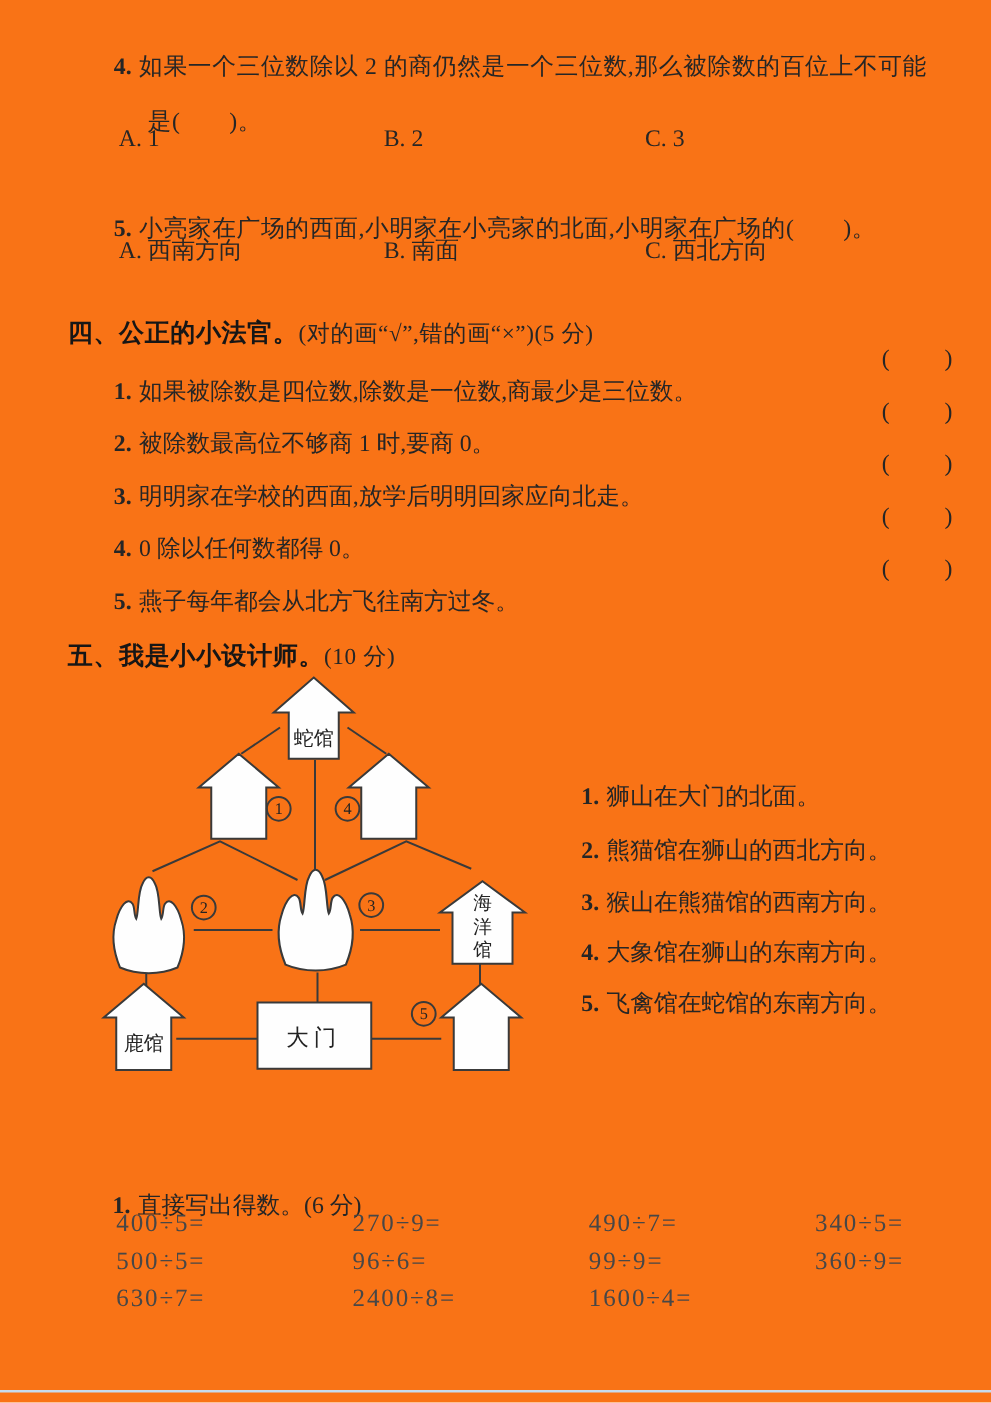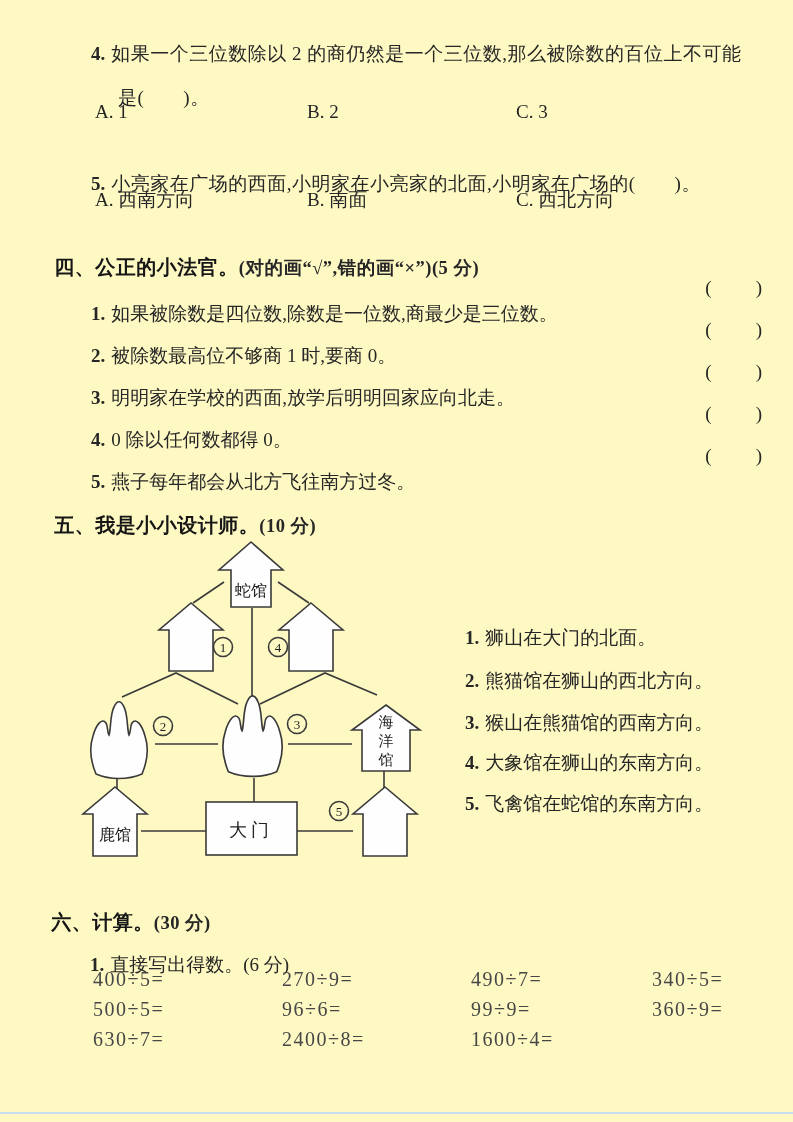--- a/index.html
+++ b/index.html
@@ -1,28 +1,28 @@
 <!DOCTYPE html>
 <html><head>
 <meta charset="utf-8">
 <style>
   html,body{margin:0;padding:0;background:#ffffff;}
   #page{
-    position:relative;width:793px;height:1122px;background:#fef9c3;overflow:hidden;
+    position:relative;width:793px;height:1122px;background:#f97316;overflow:hidden;
     font-family:"Liberation Serif","DejaVu Serif",serif;color:#262626;
   }
   .abs{position:absolute;}
   .line{font-size:19px;line-height:26px;white-space:pre;}
   .num{font-weight:bold;margin-right:6px;}
   .qtext{letter-spacing:0.5px;}
   .opts span{position:absolute;font-size:19px;white-space:pre;}
   .opt-a{left:95px;} .opt-b{left:307px;} .opt-c{left:516px;}
   .sec-title{font-family:"Liberation Sans","DejaVu Sans",sans-serif;font-weight:bold;
              font-size:20px;color:#161616;letter-spacing:0.5px;}
-  .sec-note{font-weight:bold;font-family:"Liberation Serif","DejaVu Serif",serif;
+  .sec-note{font-weight:normal;font-family:"Liberation Serif","DejaVu Serif",serif;
             font-size:18.5px;color:#262626;text-align:center;}
   .judge-item{left:72px;width:692px;}
   .judge-item .paren{position:absolute;right:0;top:0;letter-spacing:2px;}
   .clue{left:446px;font-size:19px;line-height:26px;white-space:pre;}
   .eq-grid{
     left:93px;top:966px;display:grid;grid-template-columns:189px 189px 181px 120px;
     grid-auto-rows:26px;row-gap:4px;font-size:20px;color:#474747;letter-spacing:1.5px;
     line-height:26px;white-space:pre;
   }
   .bottom-rule{left:0;top:1112px;width:793px;height:2px;background:#c7dcee;}
@@ -156,23 +156,20 @@
   <div class="abs clue" style="top:684px;">
     <span class="num">3.</span><span>猴山在熊猫馆的西南方向。</span>
   </div>
   <div class="abs clue" style="top:724px;">
     <span class="num">4.</span><span>大象馆在狮山的东南方向。</span>
   </div>
   <div class="abs clue" style="top:765px;">
     <span class="num">5.</span><span>飞禽馆在蛇馆的东南方向。</span>
   </div>
 
-  <div class="abs line sec-title" style="left:27px;top:883px;">
-    <span>六、计算。</span><span class="sec-note">(30 分)</span>
-  </div>
   <div class="abs line" style="left:71px;top:926px;">
     <span class="num">1.</span><span>直接写出得数。</span><span>(6 分)</span>
   </div>
 
   <div class="abs eq-grid">
     <span>400÷5=</span>
     <span>270÷9=</span>
     <span>490÷7=</span>
     <span>340÷5=</span>
     <span>500÷5=</span>

